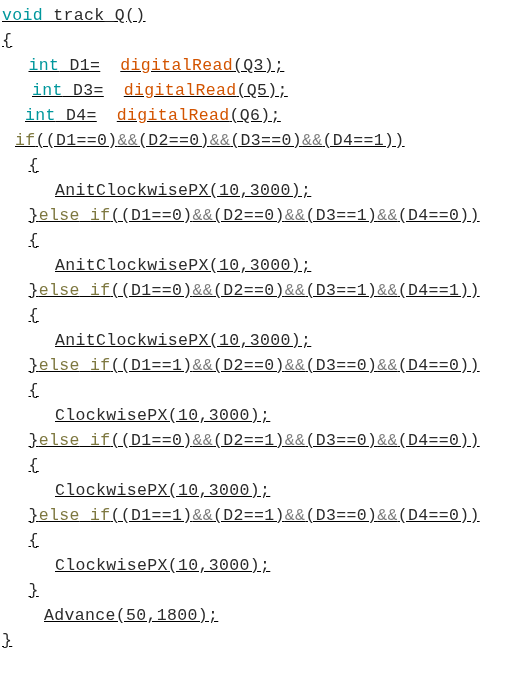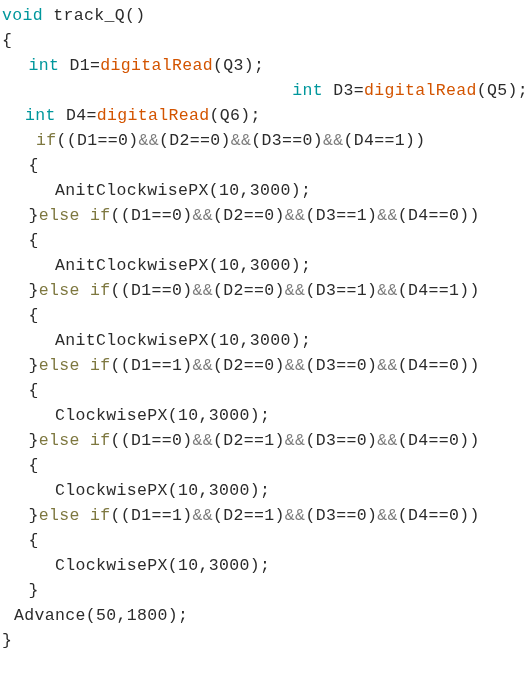--- a/index.html
+++ b/index.html
@@ -11,59 +11,60 @@
     width: 528px;
     height: 682px;
     overflow: hidden;
     font-family: "Liberation Mono", "DejaVu Sans Mono", monospace;
   }
   #code-block {
     padding: 3px 0 0 0;
     box-sizing: border-box;
     width: 528px;
     height: 682px;
+    text-decoration: underline;
   }
   .code-line {
     height: 25px;
     line-height: 25px;
     font-size: 16.5px;
     letter-spacing: 0.35px;
     white-space: pre;
     color: #2b2b2b;
     padding-left: 2px;
   }
   .tok-keyword   { color: #00979c; }
-  .tok-function  { color: #d35400; }
+  .tok-function  { color: #d35400; margin-left: 20px; }
   .tok-control   { color: #7e7840; }
   .tok-operator  { color: #7d7d7d; }
   .tok-plain     { color: #2b2b2b; }
 </style>
 </head>
 <body>
 
 <div id="code-block">
     <div class="code-line" style="padding-left: 2px;"><span class="tok-keyword">void</span><span class="tok-plain"> track_Q()</span></div>
     <div class="code-line" style="padding-left: 2px;"><span class="tok-plain">{</span></div>
     <div class="code-line" style="padding-left: 28.5px;"><span class="tok-keyword">int</span><span class="tok-plain"> D1=</span><span class="tok-function">digitalRead</span><span class="tok-plain">(Q3);</span></div>
-    <div class="code-line" style="padding-left: 32px; text-align: right;"><span class="tok-keyword">int</span><span class="tok-plain"> D3=</span><span class="tok-function">digitalRead</span><span class="tok-plain">(Q5);</span></div>
+    <div class="code-line" style="padding-left: 32px;"><span class="tok-keyword">int</span><span class="tok-plain"> D3=</span><span class="tok-function">digitalRead</span><span class="tok-plain">(Q5);</span></div>
     <div class="code-line" style="padding-left: 25px;"><span class="tok-keyword">int</span><span class="tok-plain"> D4=</span><span class="tok-function">digitalRead</span><span class="tok-plain">(Q6);</span></div>
-    <div class="code-line" style="padding-left: 36px;"><span class="tok-control">if</span><span class="tok-plain">((D1==0)</span><span class="tok-operator">&amp;&amp;</span><span class="tok-plain">(D2==0)</span><span class="tok-operator">&amp;&amp;</span><span class="tok-plain">(D3==0)</span><span class="tok-operator">&amp;&amp;</span><span class="tok-plain">(D4==1))</span></div>
+    <div class="code-line" style="padding-left: 15px;"><span class="tok-control">if</span><span class="tok-plain">((D1==0)</span><span class="tok-operator">&amp;&amp;</span><span class="tok-plain">(D2==0)</span><span class="tok-operator">&amp;&amp;</span><span class="tok-plain">(D3==0)</span><span class="tok-operator">&amp;&amp;</span><span class="tok-plain">(D4==1))</span></div>
     <div class="code-line" style="padding-left: 28.5px;"><span class="tok-plain">{</span></div>
     <div class="code-line" style="padding-left: 55px;"><span class="tok-plain">AnitClockwisePX(10,3000);</span></div>
     <div class="code-line" style="padding-left: 28.5px;"><span class="tok-plain">}</span><span class="tok-control">else</span><span class="tok-plain"> </span><span class="tok-control">if</span><span class="tok-plain">((D1==0)</span><span class="tok-operator">&amp;&amp;</span><span class="tok-plain">(D2==0)</span><span class="tok-operator">&amp;&amp;</span><span class="tok-plain">(D3==1)</span><span class="tok-operator">&amp;&amp;</span><span class="tok-plain">(D4==0))</span></div>
     <div class="code-line" style="padding-left: 28.5px;"><span class="tok-plain">{</span></div>
     <div class="code-line" style="padding-left: 55px;"><span class="tok-plain">AnitClockwisePX(10,3000);</span></div>
     <div class="code-line" style="padding-left: 28.5px;"><span class="tok-plain">}</span><span class="tok-control">else</span><span class="tok-plain"> </span><span class="tok-control">if</span><span class="tok-plain">((D1==0)</span><span class="tok-operator">&amp;&amp;</span><span class="tok-plain">(D2==0)</span><span class="tok-operator">&amp;&amp;</span><span class="tok-plain">(D3==1)</span><span class="tok-operator">&amp;&amp;</span><span class="tok-plain">(D4==1))</span></div>
     <div class="code-line" style="padding-left: 28.5px;"><span class="tok-plain">{</span></div>
     <div class="code-line" style="padding-left: 55px;"><span class="tok-plain">AnitClockwisePX(10,3000);</span></div>
     <div class="code-line" style="padding-left: 28.5px;"><span class="tok-plain">}</span><span class="tok-control">else</span><span class="tok-plain"> </span><span class="tok-control">if</span><span class="tok-plain">((D1==1)</span><span class="tok-operator">&amp;&amp;</span><span class="tok-plain">(D2==0)</span><span class="tok-operator">&amp;&amp;</span><span class="tok-plain">(D3==0)</span><span class="tok-operator">&amp;&amp;</span><span class="tok-plain">(D4==0))</span></div>
     <div class="code-line" style="padding-left: 28.5px;"><span class="tok-plain">{</span></div>
     <div class="code-line" style="padding-left: 55px;"><span class="tok-plain">ClockwisePX(10,3000);</span></div>
     <div class="code-line" style="padding-left: 28.5px;"><span class="tok-plain">}</span><span class="tok-control">else</span><span class="tok-plain"> </span><span class="tok-control">if</span><span class="tok-plain">((D1==0)</span><span class="tok-operator">&amp;&amp;</span><span class="tok-plain">(D2==1)</span><span class="tok-operator">&amp;&amp;</span><span class="tok-plain">(D3==0)</span><span class="tok-operator">&amp;&amp;</span><span class="tok-plain">(D4==0))</span></div>
     <div class="code-line" style="padding-left: 28.5px;"><span class="tok-plain">{</span></div>
     <div class="code-line" style="padding-left: 55px;"><span class="tok-plain">ClockwisePX(10,3000);</span></div>
     <div class="code-line" style="padding-left: 28.5px;"><span class="tok-plain">}</span><span class="tok-control">else</span><span class="tok-plain"> </span><span class="tok-control">if</span><span class="tok-plain">((D1==1)</span><span class="tok-operator">&amp;&amp;</span><span class="tok-plain">(D2==1)</span><span class="tok-operator">&amp;&amp;</span><span class="tok-plain">(D3==0)</span><span class="tok-operator">&amp;&amp;</span><span class="tok-plain">(D4==0))</span></div>
     <div class="code-line" style="padding-left: 28.5px;"><span class="tok-plain">{</span></div>
     <div class="code-line" style="padding-left: 55px;"><span class="tok-plain">ClockwisePX(10,3000);</span></div>
     <div class="code-line" style="padding-left: 28.5px;"><span class="tok-plain">}</span></div>
-    <div class="code-line" style="padding-left: 14px;"><span class="tok-plain">Advance(50,1800);</span></div>
+    <div class="code-line" style="padding-left: 44px;"><span class="tok-plain">Advance(50,1800);</span></div>
     <div class="code-line" style="padding-left: 2px;"><span class="tok-plain">}</span></div>
   </div>
 
 </body></html>

